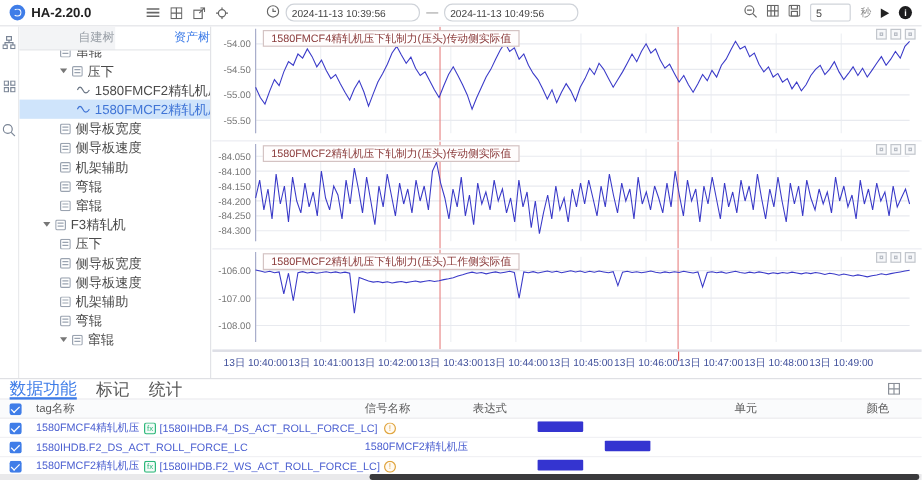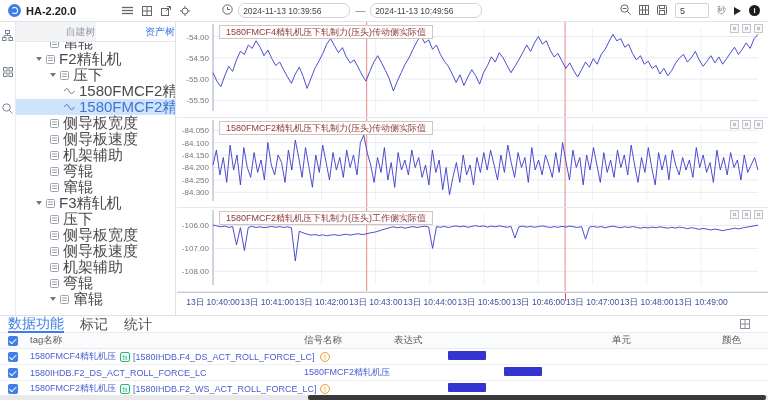--- a/index.html
+++ b/index.html
@@ -25,21 +25,21 @@
     text-align:center;line-height:11px;font-weight:bold}
   .infocircle::after{content:"i"}
   
   .sidebar{position:absolute;left:0;top:22px;width:176px;bottom:85px;border-right:1px solid #e2e3e7;display:flex;background:#fff}
   .strip{width:16px;border-right:1px solid #e9eaec;display:flex;flex-direction:column;align-items:center;padding-top:8px;gap:26px}
   .sidebody{flex:1;display:flex;flex-direction:column;overflow:hidden}
   .stabs{display:flex;height:20px;background:#f3f4f6;border-bottom:1px solid #e7e8ea;flex:none}
   .stab{flex:1;text-align:right;line-height:20px;color:#9aa0a8;font-size:10px;cursor:default}
   .stab.active{background:#fff;color:#3f7de8}
   .tree{flex:1;overflow:hidden;padding-top:2px}
-  .trow{height:16px;display:flex;align-items:center;white-space:nowrap;color:#4a4a4a;font-size:15px;overflow:hidden}
+  .trow{height:16px;display:flex;align-items:center;white-space:nowrap;color:#4a4a4a;font-size:11px;overflow:hidden}
   .trow.lv1{padding-left:20px}.trow.lv2{padding-left:34px}.trow.lv3{padding-left:48px}
   .trow.clip{margin-top:-9px}
   .trow.selected{background:#cfe4fb;color:#3f74d6}
   .trow.selected .sigpath{stroke:#3f74d6}
   .arrow{width:0;height:0;border-left:3.5px solid transparent;border-right:3.5px solid transparent;
     border-top:4.5px solid #777;margin-right:4px;flex:none}
   .ticon{flex:none;display:flex}
   .tlabel{margin-left:4px;overflow:hidden}
   
   .chartarea{position:absolute;left:177px;top:22px;right:0;bottom:85px;background:#fff;display:flex;flex-direction:column}
@@ -199,32 +199,20 @@
           <span class="ticon">
             <svg width="9" height="9">
               <rect x="0.5" y="0.5" width="8" height="8" rx="1" fill="none" stroke="#9aa3b0"></rect>
               <line x1="2" y1="3" x2="7" y2="3" stroke="#9aa3b0"></line>
               <line x1="2" y1="5.5" x2="7" y2="5.5" stroke="#9aa3b0"></line>
             </svg>
           </span>
 
           <span class="tlabel">窜辊</span>
         </div>
-        <div class="trow lv1">
-          <span class="arrow"></span>
-          <span class="ticon">
-            <svg width="9" height="9">
-              <rect x="0.5" y="0.5" width="8" height="8" rx="1" fill="none" stroke="#9aa3b0"></rect>
-              <line x1="2" y1="3" x2="7" y2="3" stroke="#9aa3b0"></line>
-              <line x1="2" y1="5.5" x2="7" y2="5.5" stroke="#9aa3b0"></line>
-            </svg>
-          </span>
-
-          <span class="tlabel">F2精轧机</span>
-        </div>
         <div class="trow lv2">
           <span class="arrow"></span>
           <span class="ticon">
             <svg width="9" height="9">
               <rect x="0.5" y="0.5" width="8" height="8" rx="1" fill="none" stroke="#9aa3b0"></rect>
               <line x1="2" y1="3" x2="7" y2="3" stroke="#9aa3b0"></line>
               <line x1="2" y1="5.5" x2="7" y2="5.5" stroke="#9aa3b0"></line>
             </svg>
           </span>
 

